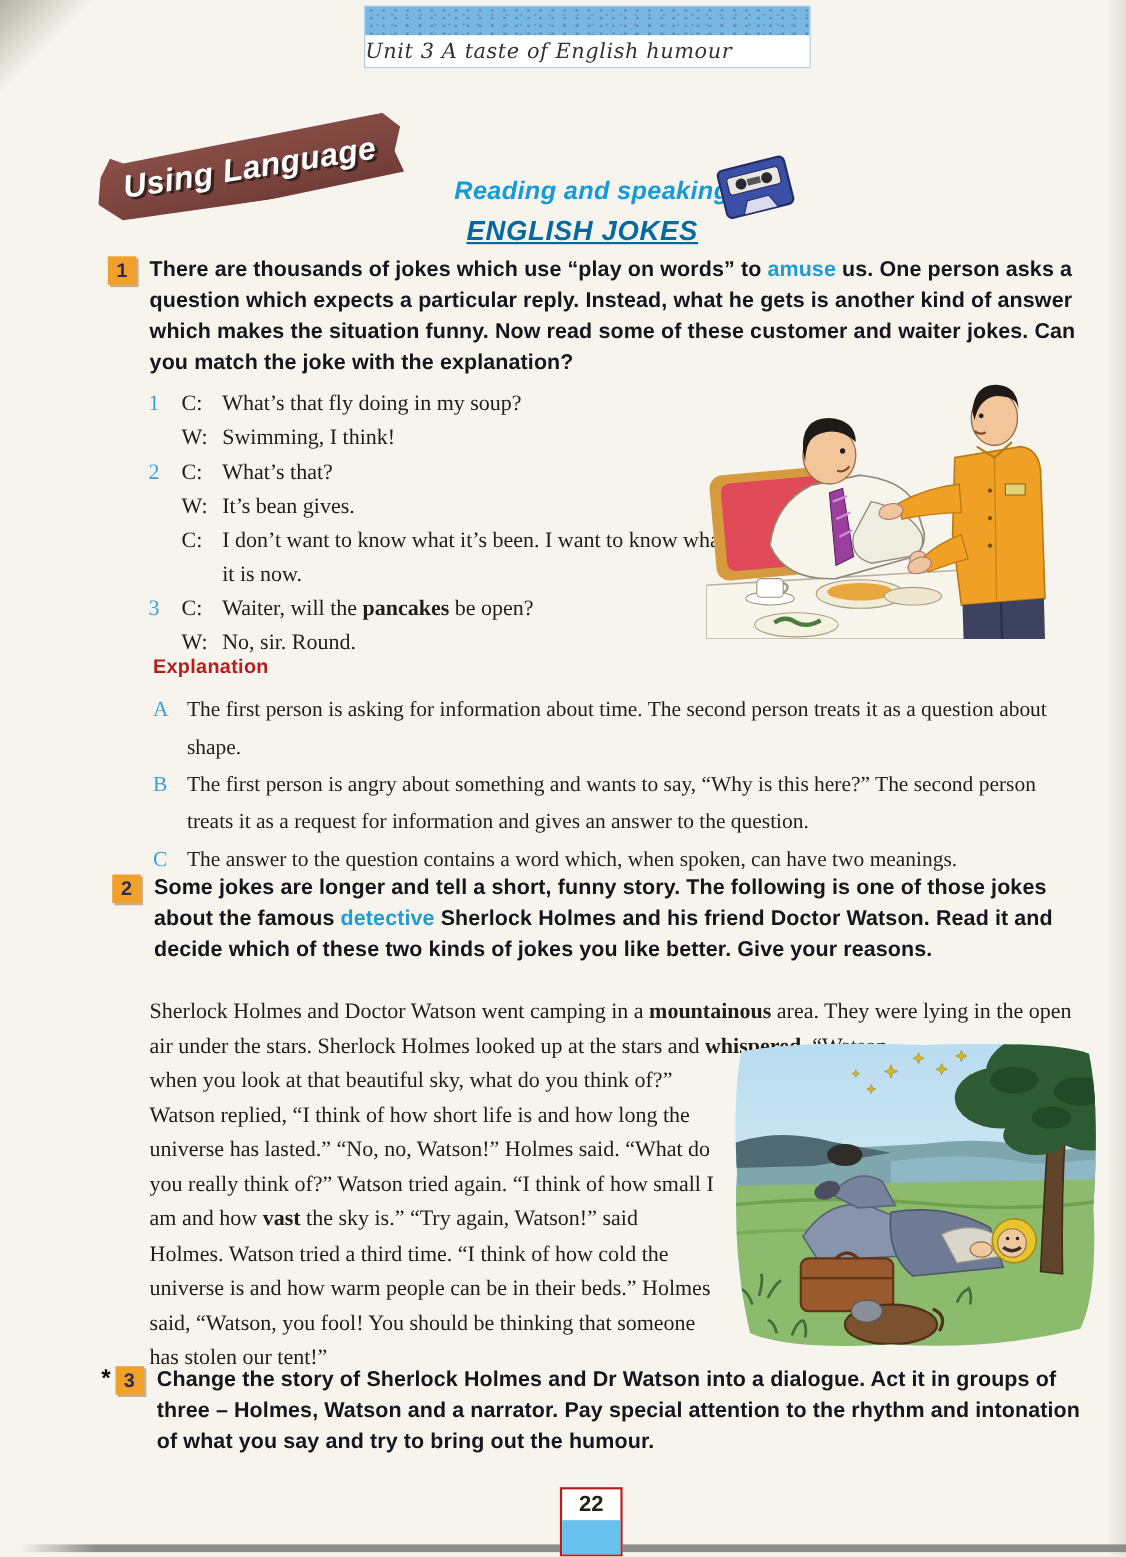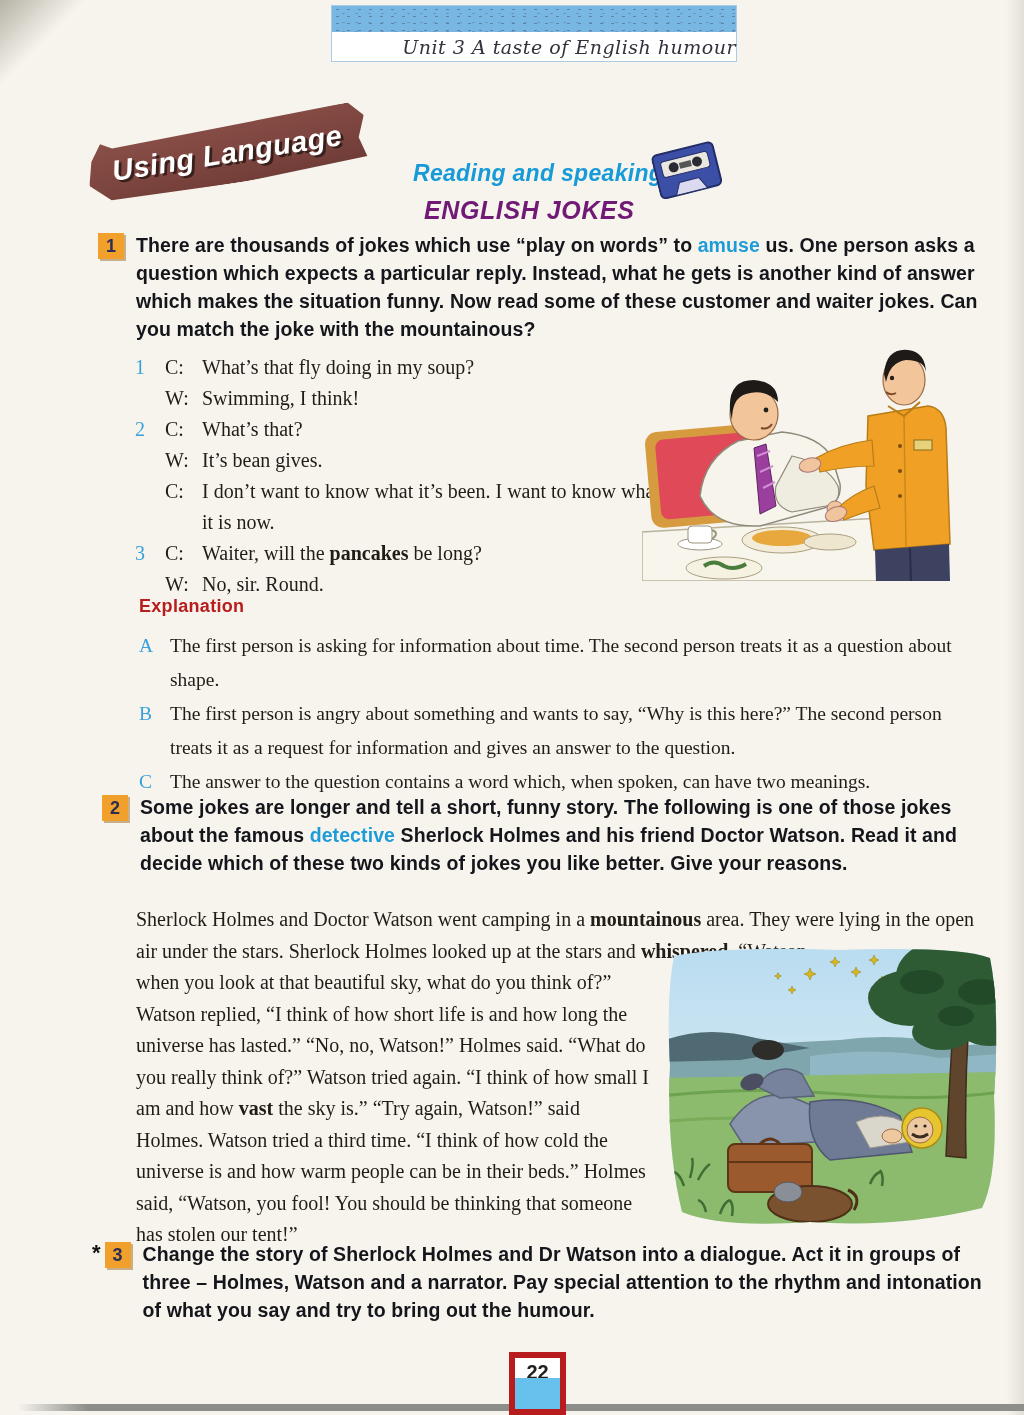--- a/index.html
+++ b/index.html
@@ -16,34 +16,34 @@
     background:linear-gradient(to left,rgba(170,168,158,.28),rgba(170,168,158,0));pointer-events:none;}
   .bottom-line{position:absolute;left:18px;right:0;top:1404px;height:7px;
     background:linear-gradient(to right,rgba(140,140,136,0),#8d8d89 70px,#8d8d89);}
   
   .unit-header{position:absolute;left:331px;top:5px;width:406px;height:57px;
     background:#ffffff;border:1px solid #a9cbe6;box-sizing:border-box;}
   .unit-band{height:26px;background-color:#79b7e3;
     background-image:radial-gradient(rgba(70,90,120,.55) 1px,rgba(0,0,0,0) 1.6px),
                      radial-gradient(rgba(90,110,140,.4) 1px,rgba(0,0,0,0) 1.6px);
     background-size:11px 7px,13px 9px;background-position:0 0,5px 3px;}
-  .unit-title{text-align:right;font-family:"DejaVu Serif",serif;font-style:italic;
+  .unit-title{text-align:left;font-family:"DejaVu Serif",serif;font-style:italic;
     font-size:19px;color:#33323c;padding-top:4px;letter-spacing:.5px;}
   
   .ribbon{position:absolute;left:86px;top:122px;width:282px;height:62px;
     background:linear-gradient(175deg,#8a5049 0%,#7d453f 55%,#6e3b36 100%);
     transform:rotate(-9deg);
     clip-path:polygon(2% 30%,6% 4%,10% 14%,95% 0%,100% 24%,97% 58%,99% 90%,55% 100%,7% 96%,0 68%);
     display:flex;align-items:center;justify-content:center;}
   .ribbon span{color:#fff;font-weight:bold;font-style:italic;font-size:29px;
     text-shadow:2.5px 2.5px 0 #38201c;letter-spacing:.5px;}
   .subtitle{position:absolute;left:413px;top:160px;color:#179ad8;font-weight:bold;
     font-style:italic;font-size:23px;letter-spacing:.3px;}
-  .jokes-title{position:absolute;left:424px;top:196px;color:#701a75;font-weight:bold;
-    font-style:italic;font-size:25px;letter-spacing:.6px;}
+  .jokes-title{position:absolute;left:424px;top:196px;color:#0369a1;font-weight:bold;
+    font-style:italic;font-size:25px;letter-spacing:.6px;text-decoration:underline;}
   .cassette{position:absolute;left:655px;top:146px;transform:rotate(-14deg);}
   
   .task{position:absolute;display:flex;align-items:flex-start;}
   .badge{flex:0 0 auto;width:26px;height:26px;background:#f1a02c;
     border-right:2px solid #c3junk} 
   .badge{flex:0 0 auto;width:26px;height:26px;background:#f1a02c;
     box-shadow:2px 2px 0 rgba(140,90,20,.45);
     color:#2b2d52;font-weight:bold;font-size:18px;text-align:center;line-height:26px;margin-top:2px;}
   .task-text{margin-left:12px;font-weight:bold;font-size:19.5px;line-height:28px;
     color:#15151c;letter-spacing:.1px;}
@@ -73,21 +73,21 @@
   
   .story{position:absolute;left:136px;top:904px;
     font-family:"Liberation Serif",serif;font-size:20px;line-height:31.5px;color:#201d17;}
   .story-wide{width:840px;}
   .story-narrow{width:516px;}
   
   .restaurant{position:absolute;left:642px;top:336px;}
   .camping{position:absolute;left:660px;top:946px;}
   
   .page-box{position:absolute;left:509px;top:1352px;width:57px;height:63px;
-    border:6px solid #b91c1c;background:#fff;box-sizing:border-box;}
+    border:2px solid #b91c1c;background:#fff;box-sizing:border-box;}
   .page-num{height:29px;text-align:center;font-weight:bold;font-size:20px;color:#23211e;
     padding-top:3px;box-sizing:border-box;}
   .page-box .blue-part{position:absolute;left:0;right:0;bottom:0;height:31px;background:#68c1ed;}
 </style>
 </head>
 <body>
 
 <div class="corner-shade"></div>
 <div class="right-shade"></div>
 
@@ -108,21 +108,21 @@
   <circle cx="20" cy="18" r="5" fill="#2a2a33"></circle>
   <circle cx="44" cy="18" r="5" fill="#2a2a33"></circle>
   <rect x="26" y="15" width="12" height="6" fill="#555"></rect>
   <path d="M16 46 L22 34 L42 34 L48 46 Z" fill="#dcdaf0" stroke="#232d66"></path>
 </svg>
 
 <div class="jokes-title">ENGLISH JOKES</div>
 
 <div class="task t1" style="left:98px;top:231px;">
   <div class="badge">1</div>
-  <div class="task-text"><span>There are thousands of jokes which use “play on words” to </span><span class="blue-word">amuse</span><span> us. One person asks a question which expects a particular reply. Instead, what he gets is another kind of answer which makes the situation funny. Now read some of these customer and waiter jokes. Can you match the joke with the mountainous?</span></div>
+  <div class="task-text"><span>There are thousands of jokes which use “play on words” to </span><span class="blue-word">amuse</span><span> us. One person asks a question which expects a particular reply. Instead, what he gets is another kind of answer which makes the situation funny. Now read some of these customer and waiter jokes. Can you match the joke with the explanation?</span></div>
 </div>
 
 <div class="jokes">
   <div class="joke">
     <div class="jnum">1</div>
     <div class="jbody">
       <div class="jline">
           <span class="jspk">C:</span>
           <span class="jtxt"><span>What’s that fly doing in my soup?</span></span>
         </div>
@@ -147,21 +147,21 @@
           <span class="jspk">C:</span>
           <span class="jtxt"><span>I don’t want to know what it’s been. I want to know what it is now.</span></span>
         </div>
     </div>
   </div>
   <div class="joke">
     <div class="jnum">3</div>
     <div class="jbody">
       <div class="jline">
           <span class="jspk">C:</span>
-          <span class="jtxt"><span>Waiter, will the </span><span class="bold">pancakes</span><span> be long?</span></span>
+          <span class="jtxt"><span>Waiter, will the </span><span class="bold">pancakes</span><span> be open?</span></span>
         </div>
       <div class="jline">
           <span class="jspk">W:</span>
           <span class="jtxt"><span>No, sir. Round.</span></span>
         </div>
     </div>
   </div>
 </div>
 
 <svg class="restaurant" width="325" height="245" viewBox="0 0 325 245">

